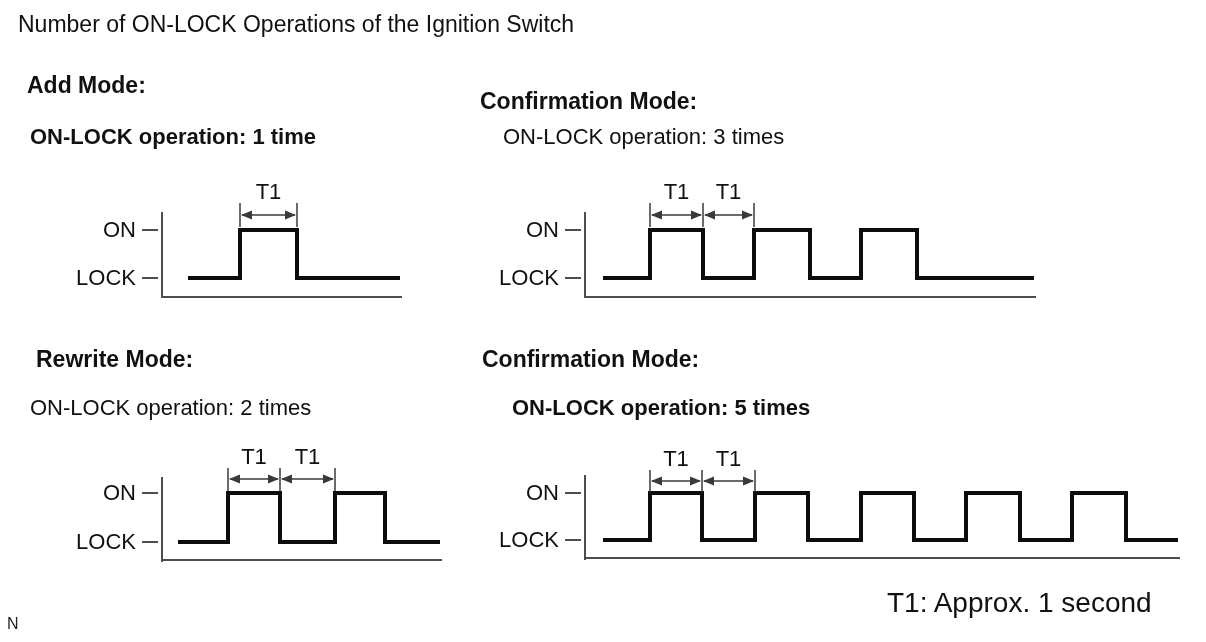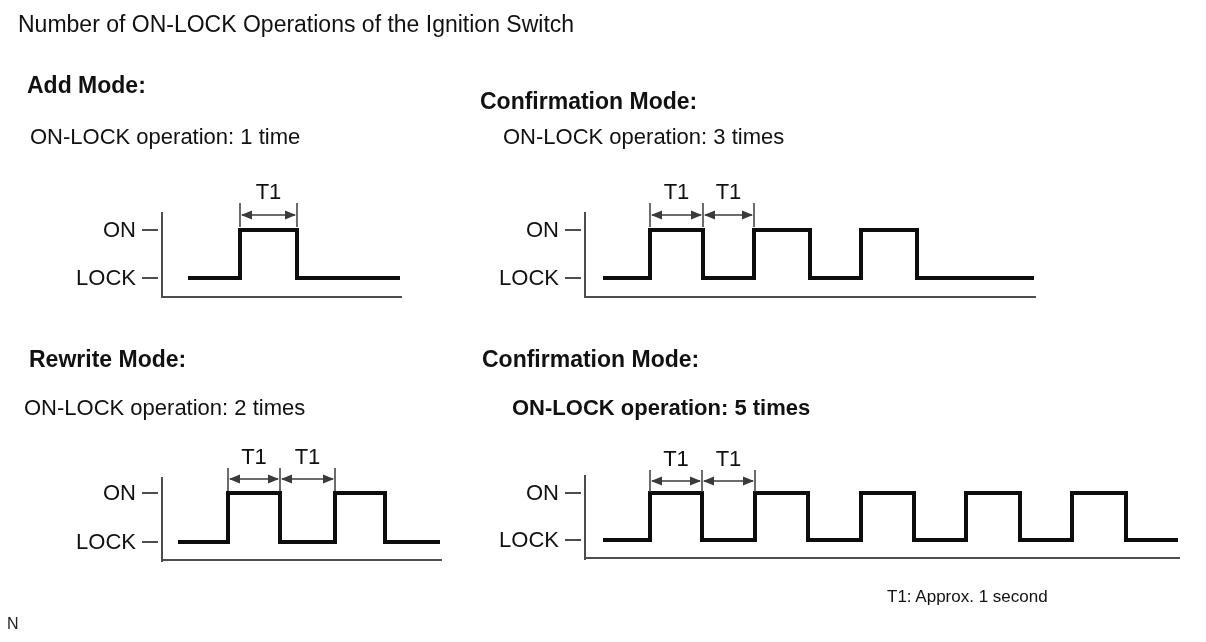--- a/index.html
+++ b/index.html
@@ -7,31 +7,31 @@
     width: 1206px; height: 642px;
     background: #ffffff;
     position: relative; overflow: hidden;
     font-family: "Liberation Sans", sans-serif;
     color: #111111;
   }
   .abs { position: absolute; white-space: nowrap; }
   .title      { font-size: 23px; font-weight: normal; text-align: right; }
   .sec-header { font-size: 23px; font-weight: bold; }
   .subtitle   { font-size: 22px; }
-  .footer-note{ font-size: 17px; }
+  .footer-note{ font-size: 28px; }
   .page-marker{ font-size: 16px; color: #222222; }
 
   .pos-title  { left: 18px;  top: 11px;  }
   .pos-add-h  { left: 27px;  top: 72px;  }
   .pos-conf-h { left: 480px; top: 88px;  }
-  .pos-add-s  { left: 30px;  top: 124px; }
+  .pos-add-s  { left: 30px;  top: 124px; font-weight: bold; }
   .pos-conf-s { left: 503px; top: 124px; }
-  .pos-rew-h  { left: 29px;  top: 346px; }
+  .pos-rew-h  { left: 36px;  top: 346px; }
   .pos-pro-h  { left: 482px; top: 346px; }
-  .pos-rew-s  { left: 24px;  top: 395px; }
+  .pos-rew-s  { left: 30px;  top: 395px; }
   .pos-pro-s  { left: 512px; top: 395px; font-weight: bold; }
   .pos-footer { left: 887px; top: 587px; }
   .pos-marker { left: 7px;   top: 615px; }
 
   #diagram-svg { position: absolute; left: 0; top: 0; }
   .wave-label { font-family: "Liberation Sans", sans-serif; font-size: 22px; fill: #111111; }
 </style>
 </head>
 <body>
 

